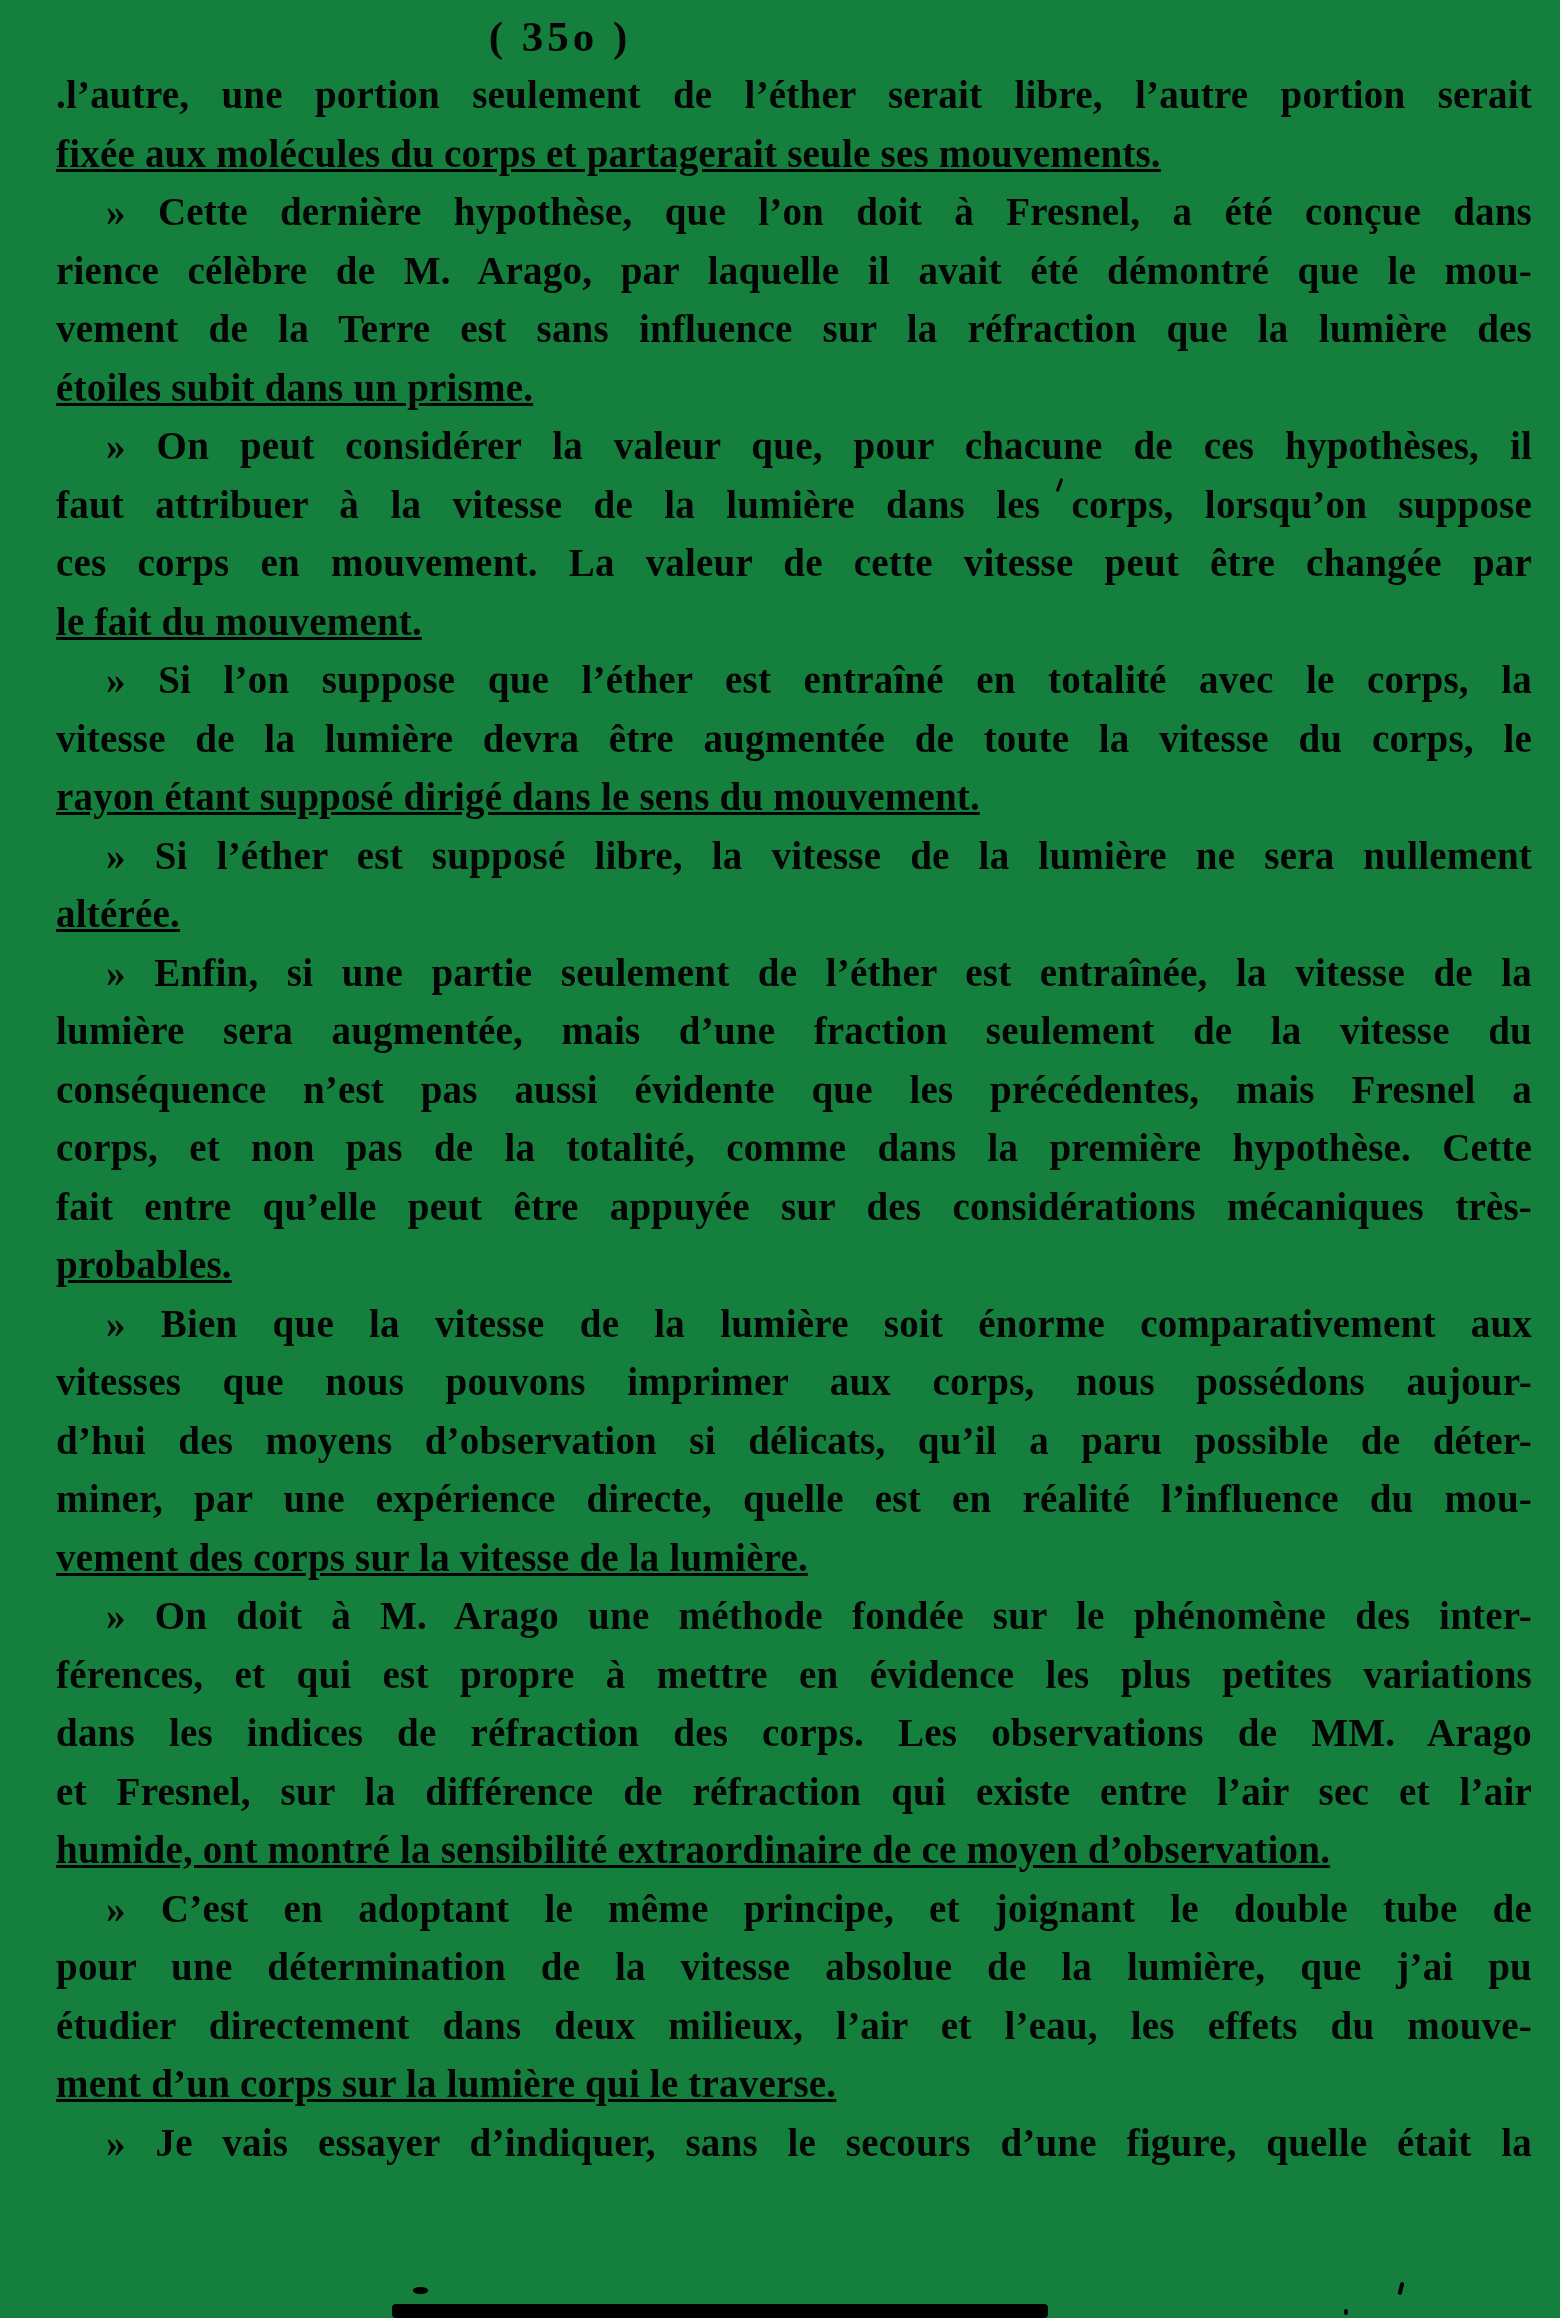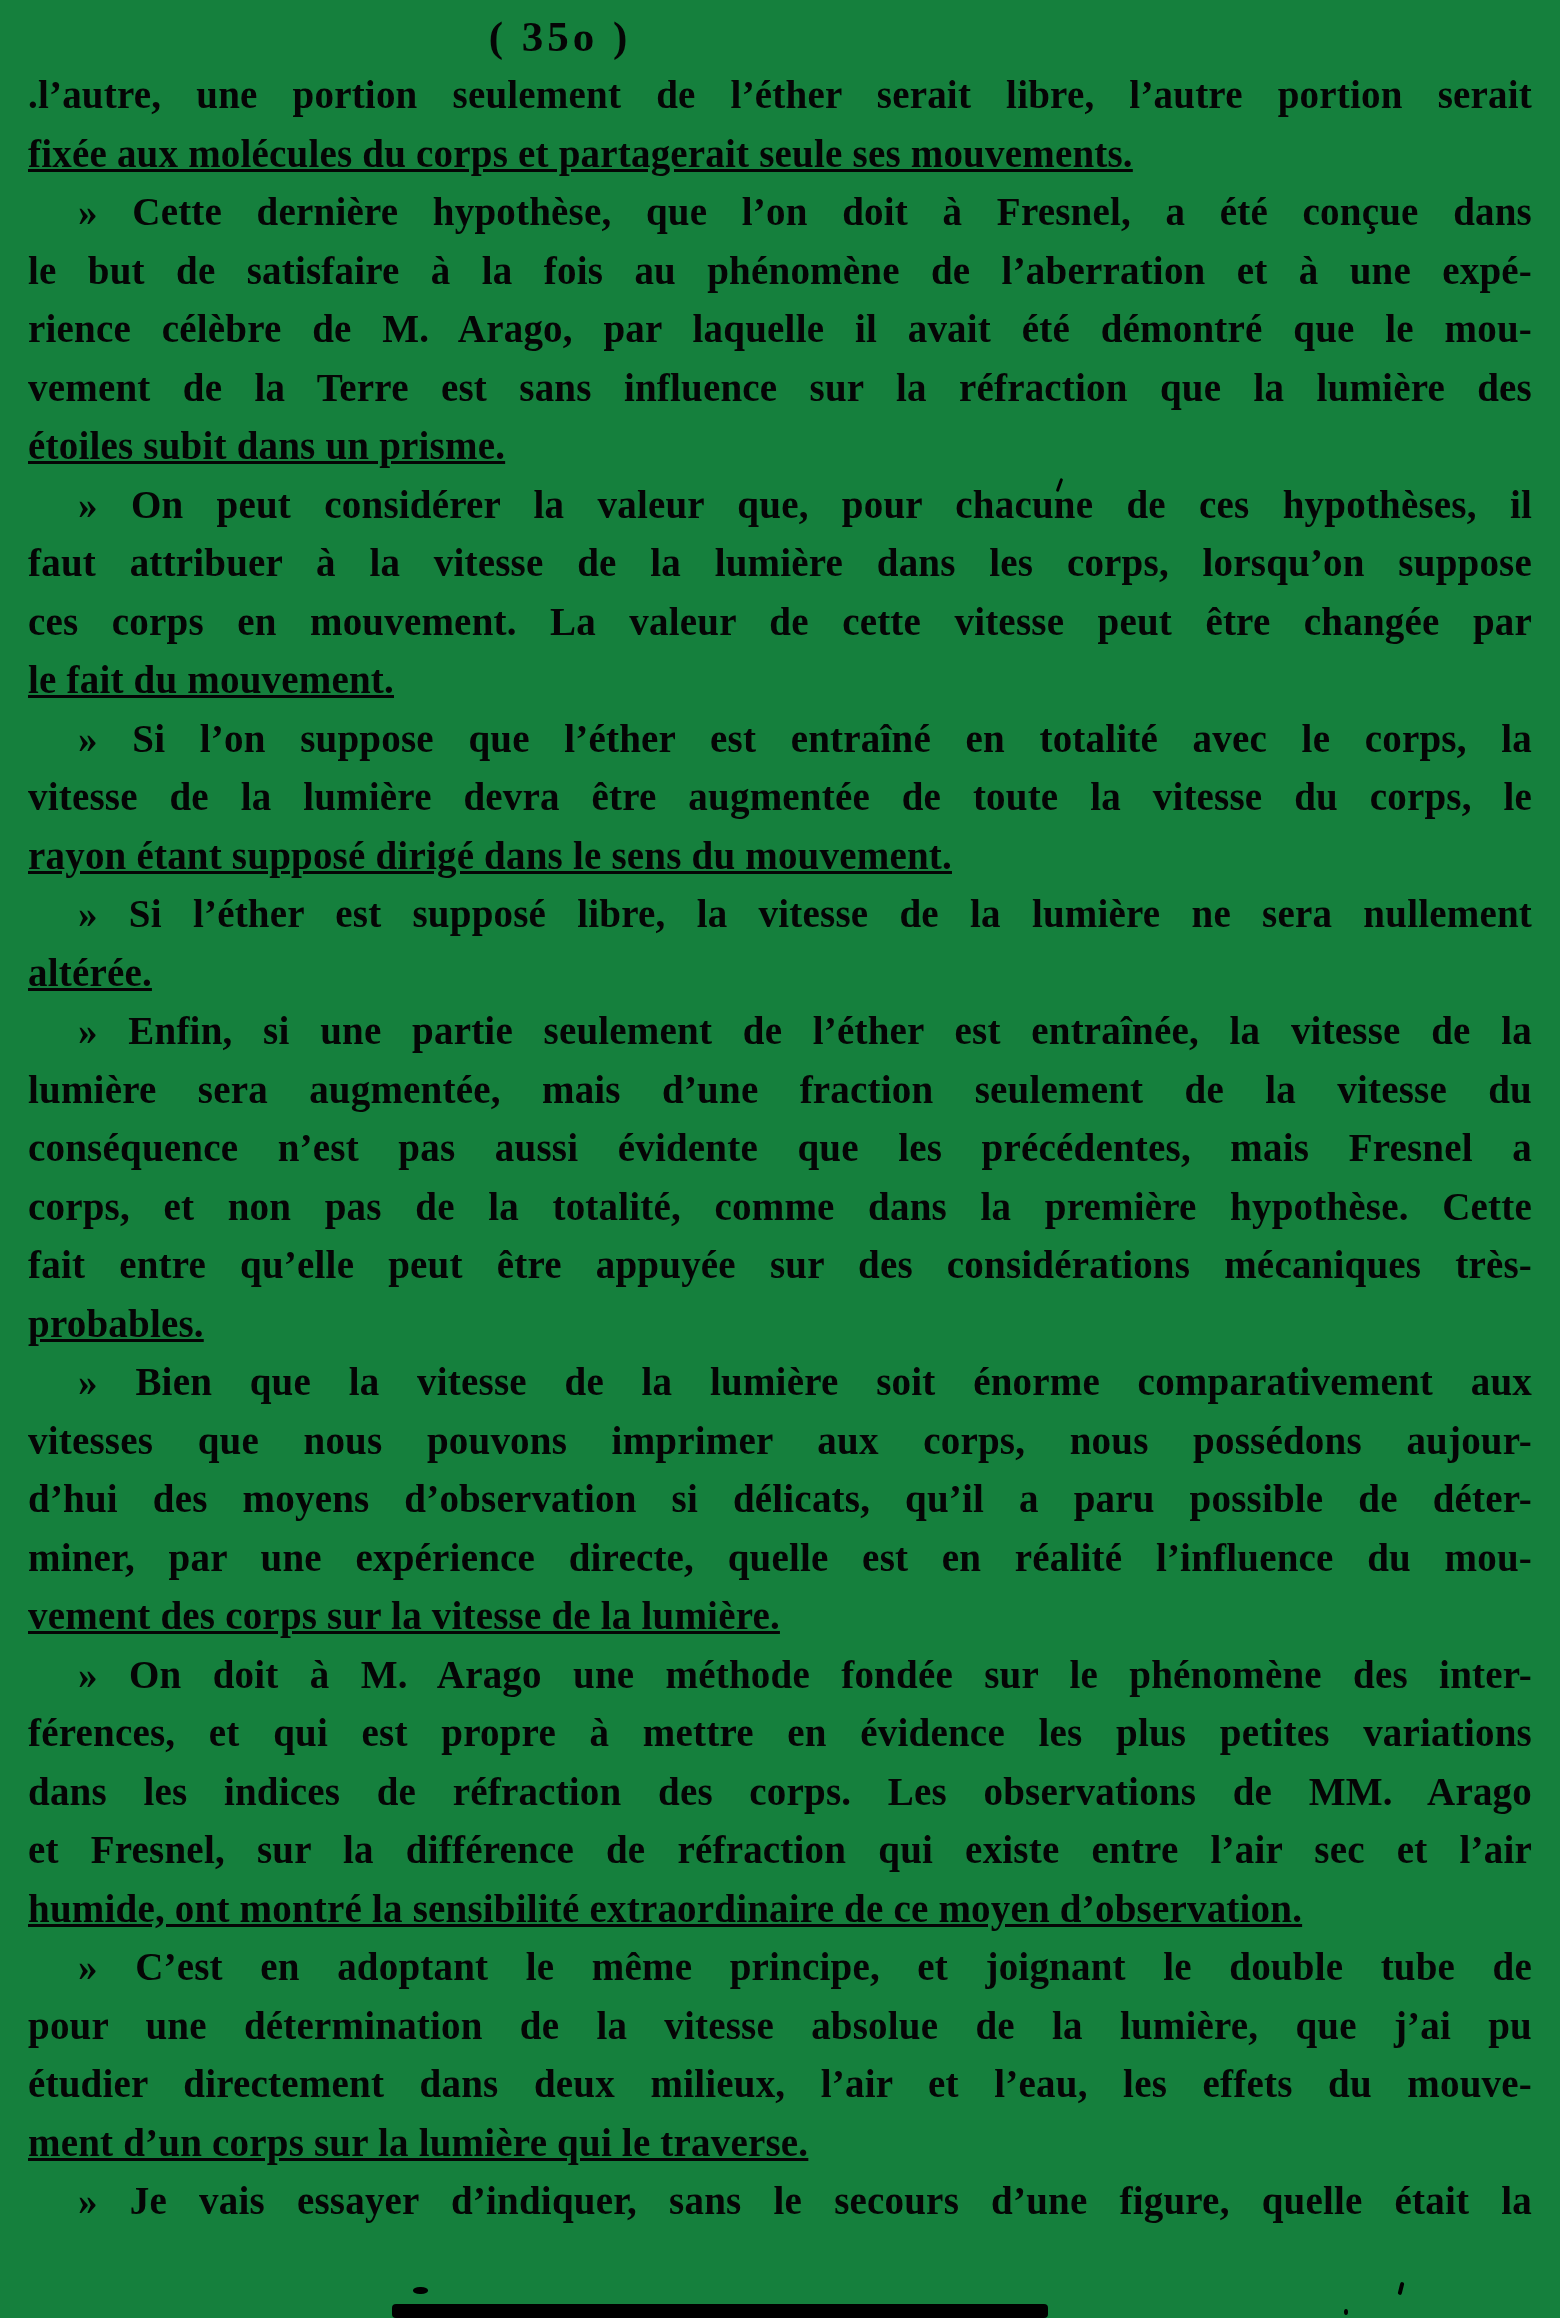--- a/index.html
+++ b/index.html
@@ -34,20 +34,21 @@
   }
   .line {
     font-size: 39px;
     font-weight: bold;
     line-height: 58.5px;
     height: 58.5px;
     text-align: justify;
     text-align-last: justify;
     letter-spacing: 0.2px;
     white-space: normal;
+    margin-left: 28px;
   }
   .line.indent {
     text-indent: 50px;
   }
   .line.para-end {
     text-align-last: left;
     text-decoration: underline;
   }
   
   .scan-bar {
@@ -71,21 +72,20 @@
 </head>
 <body>
 
 <div class="page">
   <div class="page-header">( 35o )</div>
 
   <div class="text-block">
       <div class="line">.l’autre, une portion seulement de l’éther serait libre, l’autre portion serait</div>
       <div class="line para-end">fixée aux molécules du corps et partagerait seule ses mouvements.</div>
       <div class="line indent">» Cette dernière hypothèse, que l’on doit à Fresnel,  a été conçue dans</div>
-      <div class="line">le but de satisfaire à la fois au phénomène de l’aberration et à une expé-</div>
       <div class="line">rience célèbre de M. Arago, par laquelle il avait été démontré que le mou-</div>
       <div class="line">vement de la Terre est sans influence sur la réfraction que la lumière des</div>
       <div class="line para-end">étoiles subit dans un prisme.</div>
       <div class="line indent">» On peut considérer la valeur que, pour chacune de ces hypothèses, il</div>
       <div class="line">faut attribuer à la vitesse de la lumière dans les corps, lorsqu’on suppose</div>
       <div class="line">ces corps en mouvement. La valeur de cette vitesse peut être changée par</div>
       <div class="line para-end">le fait du mouvement.</div>
       <div class="line indent">» Si l’on suppose que l’éther est entraîné en totalité avec le corps, la</div>
       <div class="line">vitesse de la lumière devra être augmentée de toute la vitesse du corps, le</div>
       <div class="line para-end">rayon étant supposé dirigé dans le sens du mouvement.</div>

